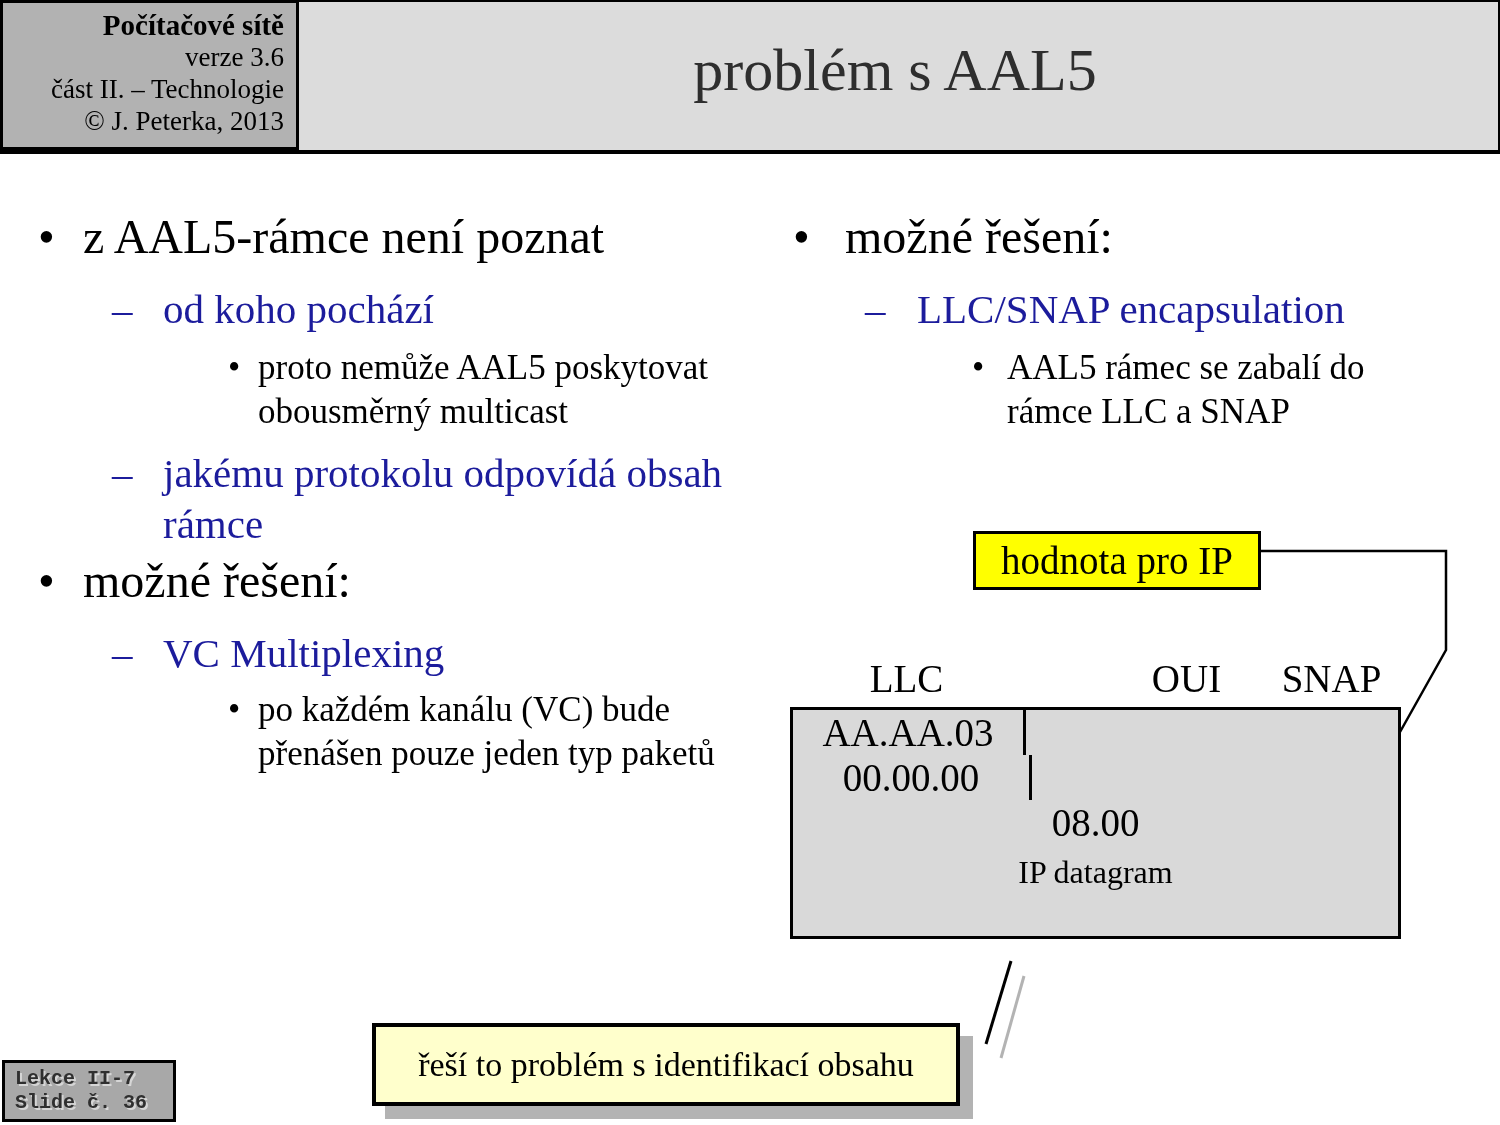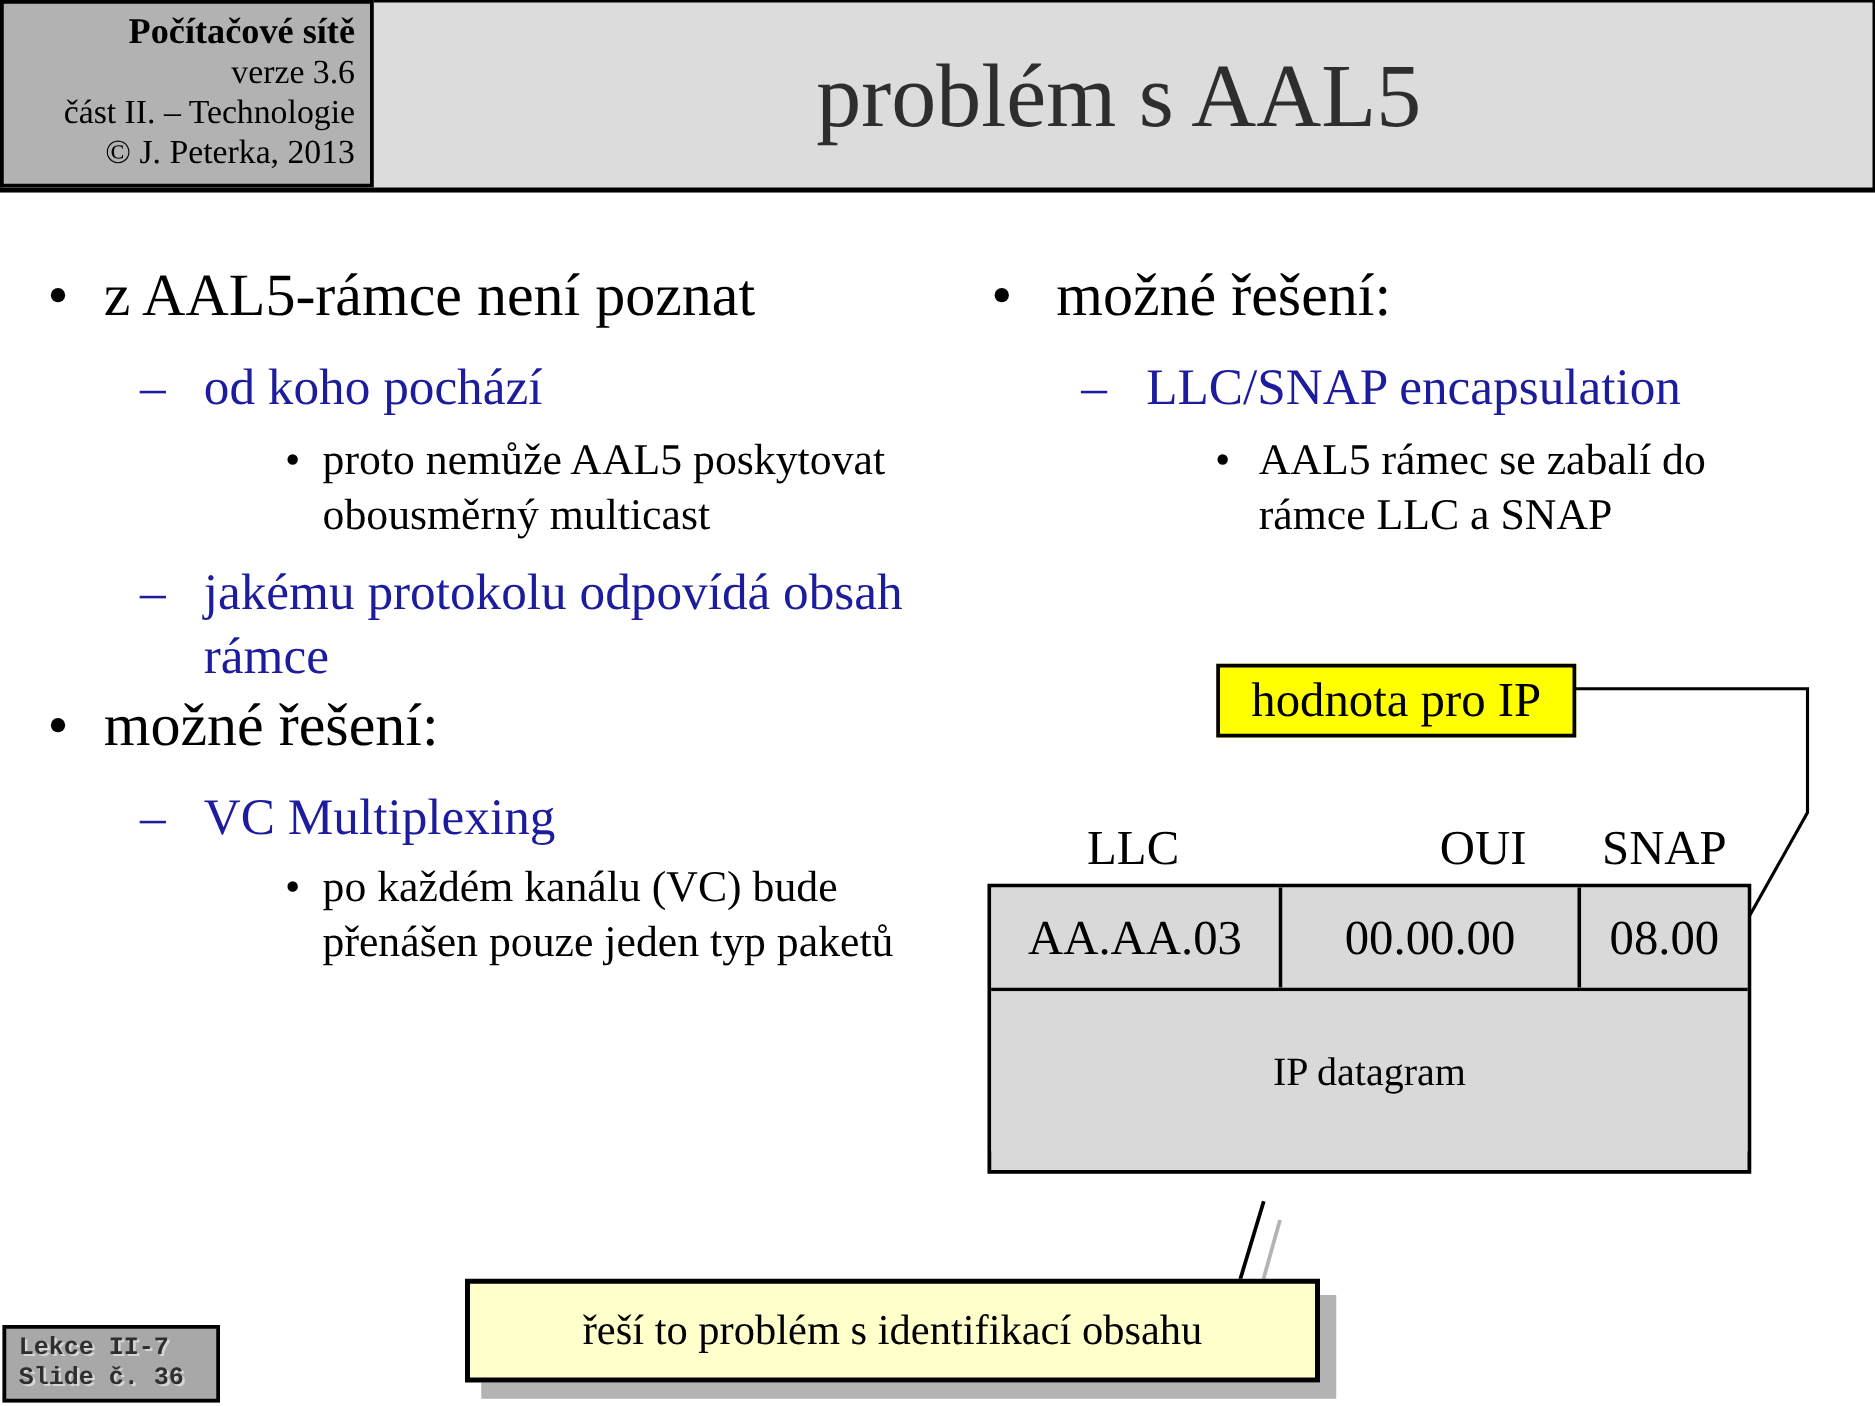--- a/index.html
+++ b/index.html
@@ -15,21 +15,21 @@
     box-sizing:border-box;
   }
   .course-box {
     position:absolute; left:0; top:0; width:299px; height:150px;
     background:#b2b2b2; border:3px solid #000; box-sizing:border-box;
     text-align:right; padding:5px 12px 0 0; line-height:1.18; font-size:27px;
   }
   .course-box .c-bold { font-weight:bold; font-size:29px; }
   .slide-title {
     position:absolute; left:545px; top:36px; width:700px;
-    text-align:center; font-size:72px; color:#2e2e2e; white-space:nowrap;
+    text-align:center; font-size:60px; color:#2e2e2e; white-space:nowrap;
   }
 
   
   .item { position:absolute; display:flex; }
   .item .marker { flex:none; }
   .item .txt { flex:none; }
   .l1 { font-size:48px; line-height:1.2; color:#000; }
   .l2 { font-size:41px; line-height:1.25; color:#1c1c9c; }
   .l3 { font-size:35px; line-height:1.27; color:#000; }
 
@@ -37,34 +37,34 @@
   .ip-label {
     position:absolute; left:973px; top:531px; width:288px; height:59px;
     background:#ffff00; border:3px solid #000; box-sizing:border-box;
     display:flex; align-items:center; justify-content:center; font-size:39px;
   }
   .col-h { position:absolute; top:656px; text-align:center; font-size:39px; }
   .snap-table {
     position:absolute; left:790px; top:707px; width:611px; height:232px;
     border:3px solid #000; box-sizing:border-box; background:#d9d9d9;
   }
-  .row1 { display:flex; height:83px; border-bottom:3px solid #000; box-sizing:border-box; }
+  .row1 { display:flex; height:98px; border-bottom:3px solid #000; box-sizing:border-box;flex-direction:column; }
   .row1 .cell {
     display:flex; align-items:center; justify-content:center;
     font-size:39px; box-sizing:border-box; background:#d9d9d9;
   }
   .cell-a { width:233px; border-right:3px solid #000; }
   .cell-b { width:239px; border-right:3px solid #000; }
   .cell-c { flex:1; }
   .row2 {
     height:128px; display:flex; align-items:center; justify-content:center;
     font-size:32px; background:#d9d9d9;
   }
   .callout {
-    position:absolute; left:372px; top:1023px; width:684px; height:83px;
+    position:absolute; left:372px; top:1023px; width:588px; height:83px;
     background:#ffffcc; border:4px solid #000; box-sizing:border-box;
     box-shadow:13px 13px 0 #b3b3b3;
     display:flex; align-items:center; justify-content:center; font-size:34px;
   }
   .footer-box {
     position:absolute; left:2px; top:1060px; width:174px; height:62px;
     background:#a8a8a8; border:3px solid #000; box-sizing:border-box;
     font-family:"Liberation Mono", monospace; font-size:20px; font-weight:bold;
     color:#2f2f2f; text-shadow:2px 2px 0 #d6d6d6;
     padding:4px 0 0 10px; line-height:1.2; white-space:nowrap;

